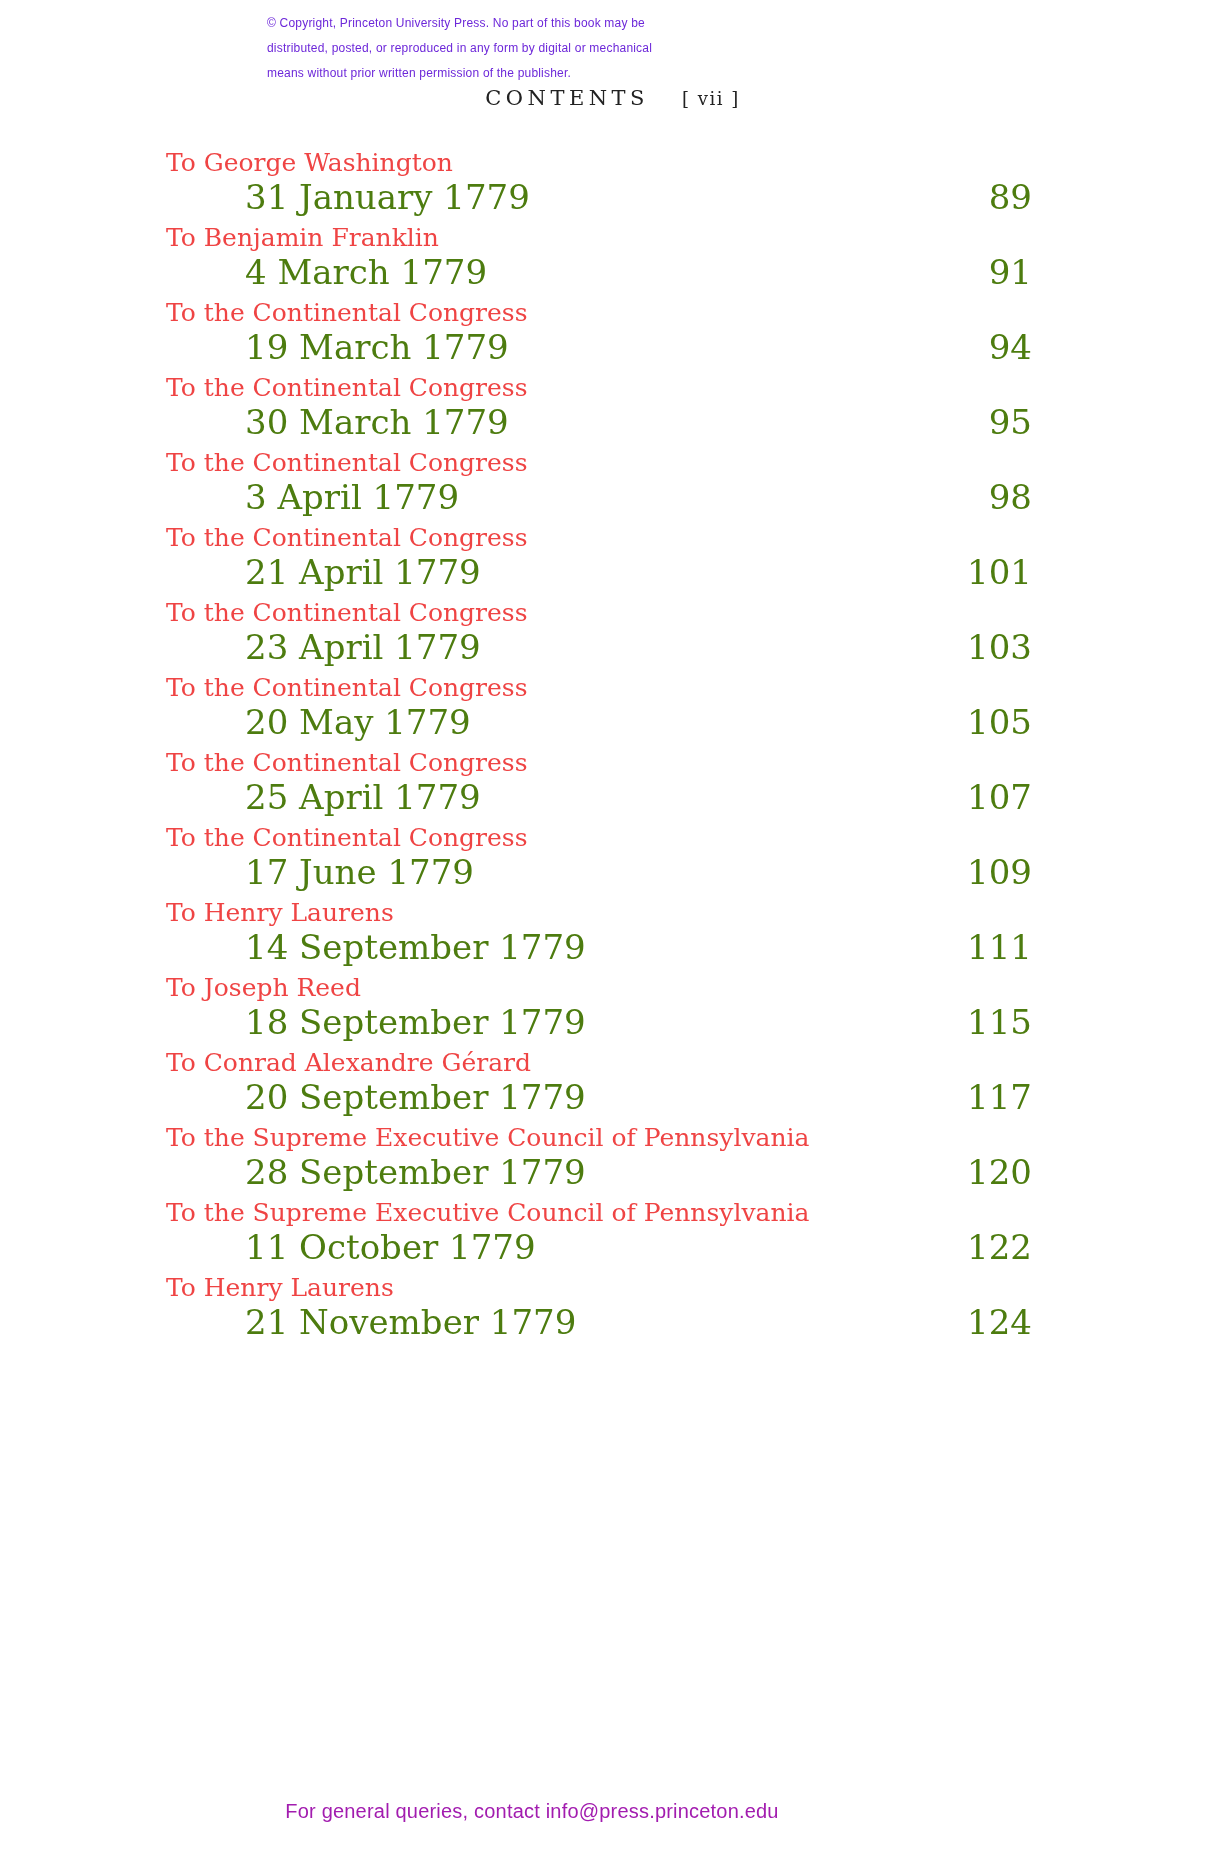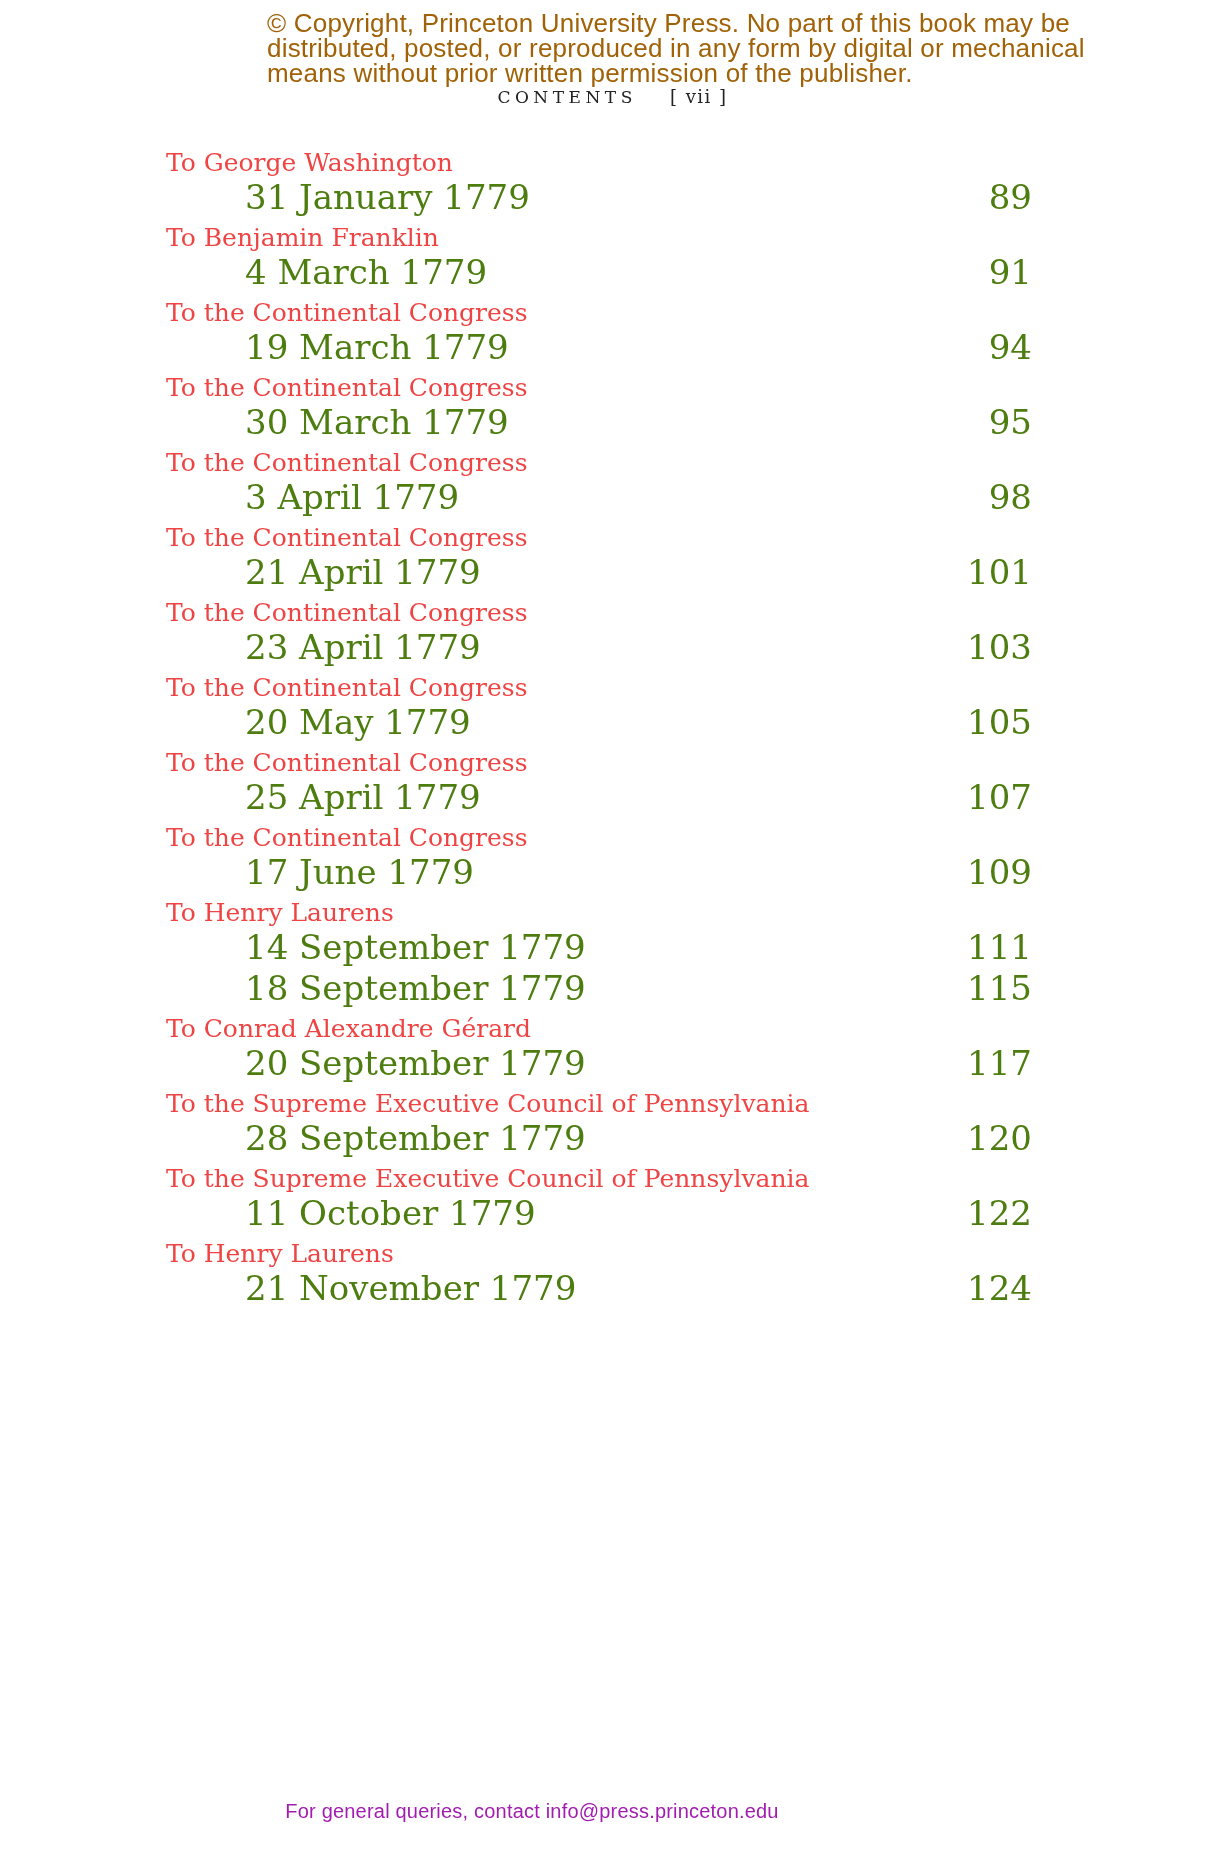--- a/index.html
+++ b/index.html
@@ -10,37 +10,37 @@
     position: relative;
     font-family: "DejaVu Serif", serif;
     color: #1c1c1c;
   }
 
   .copyright {
     position: absolute;
     left: 267px;
     top: 11px;
     font-family: "Liberation Sans", sans-serif;
-    font-size: 26px;
+    font-size: 12px;
     letter-spacing: 0.2px;
     line-height: 25px;
-    color: #a16207;
+    color: #6d28d9;
     white-space: nowrap;
   }
 
   .contents-header {
     position: absolute;
     top: 86px;
     left: 0;
     width: 1225px;
     text-align: center;
     color: #222222;
   }
   .contents-title {
-    font-size: 17px;
+    font-size: 21px;
     letter-spacing: 4.5px;
     font-family: "DejaVu Serif", serif;
   }
   .contents-page-label {
     font-size: 18px;
     letter-spacing: 1.5px;
     margin-left: 28px;
   }
 
   .toc {
@@ -177,20 +177,21 @@
 
     <div class="toc-entry">
       <div class="entry-title">To Henry Laurens</div>
       <div class="entry-row">
         <span class="entry-date">14 September 1779</span>
         <span class="entry-page">111</span>
       </div>
     </div>
 
     <div class="toc-entry">
+      <div class="entry-title">To Joseph Reed</div>
       <div class="entry-row">
         <span class="entry-date">18 September 1779</span>
         <span class="entry-page">115</span>
       </div>
     </div>
 
     <div class="toc-entry">
       <div class="entry-title">To Conrad Alexandre Gérard</div>
       <div class="entry-row">
         <span class="entry-date">20 September 1779</span>

